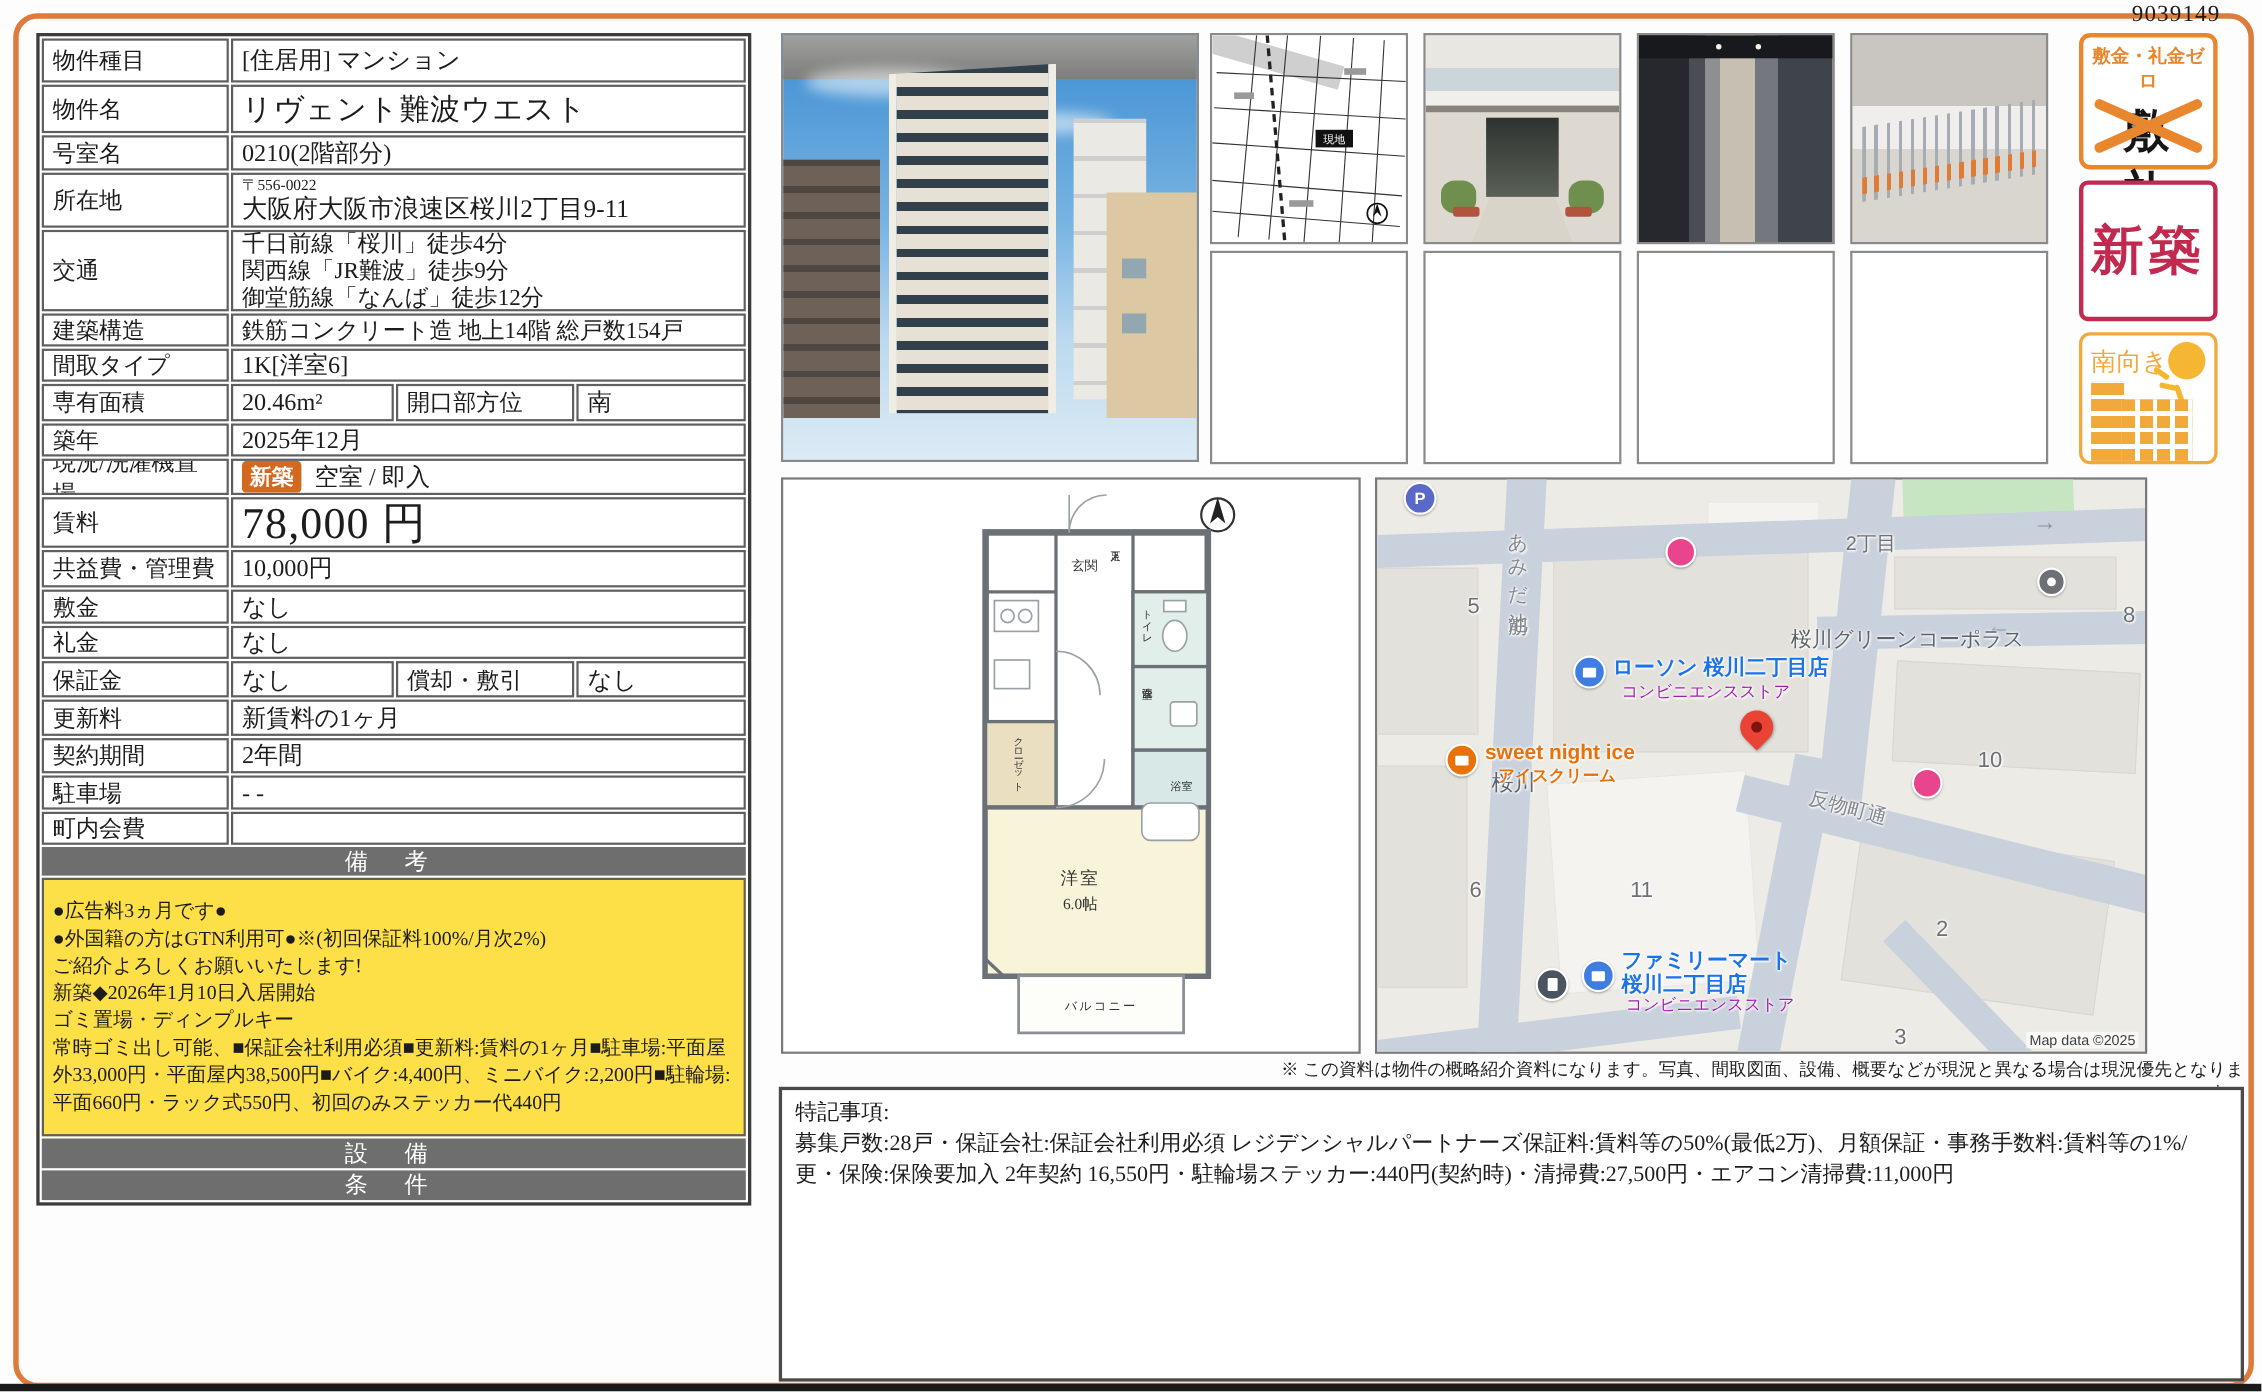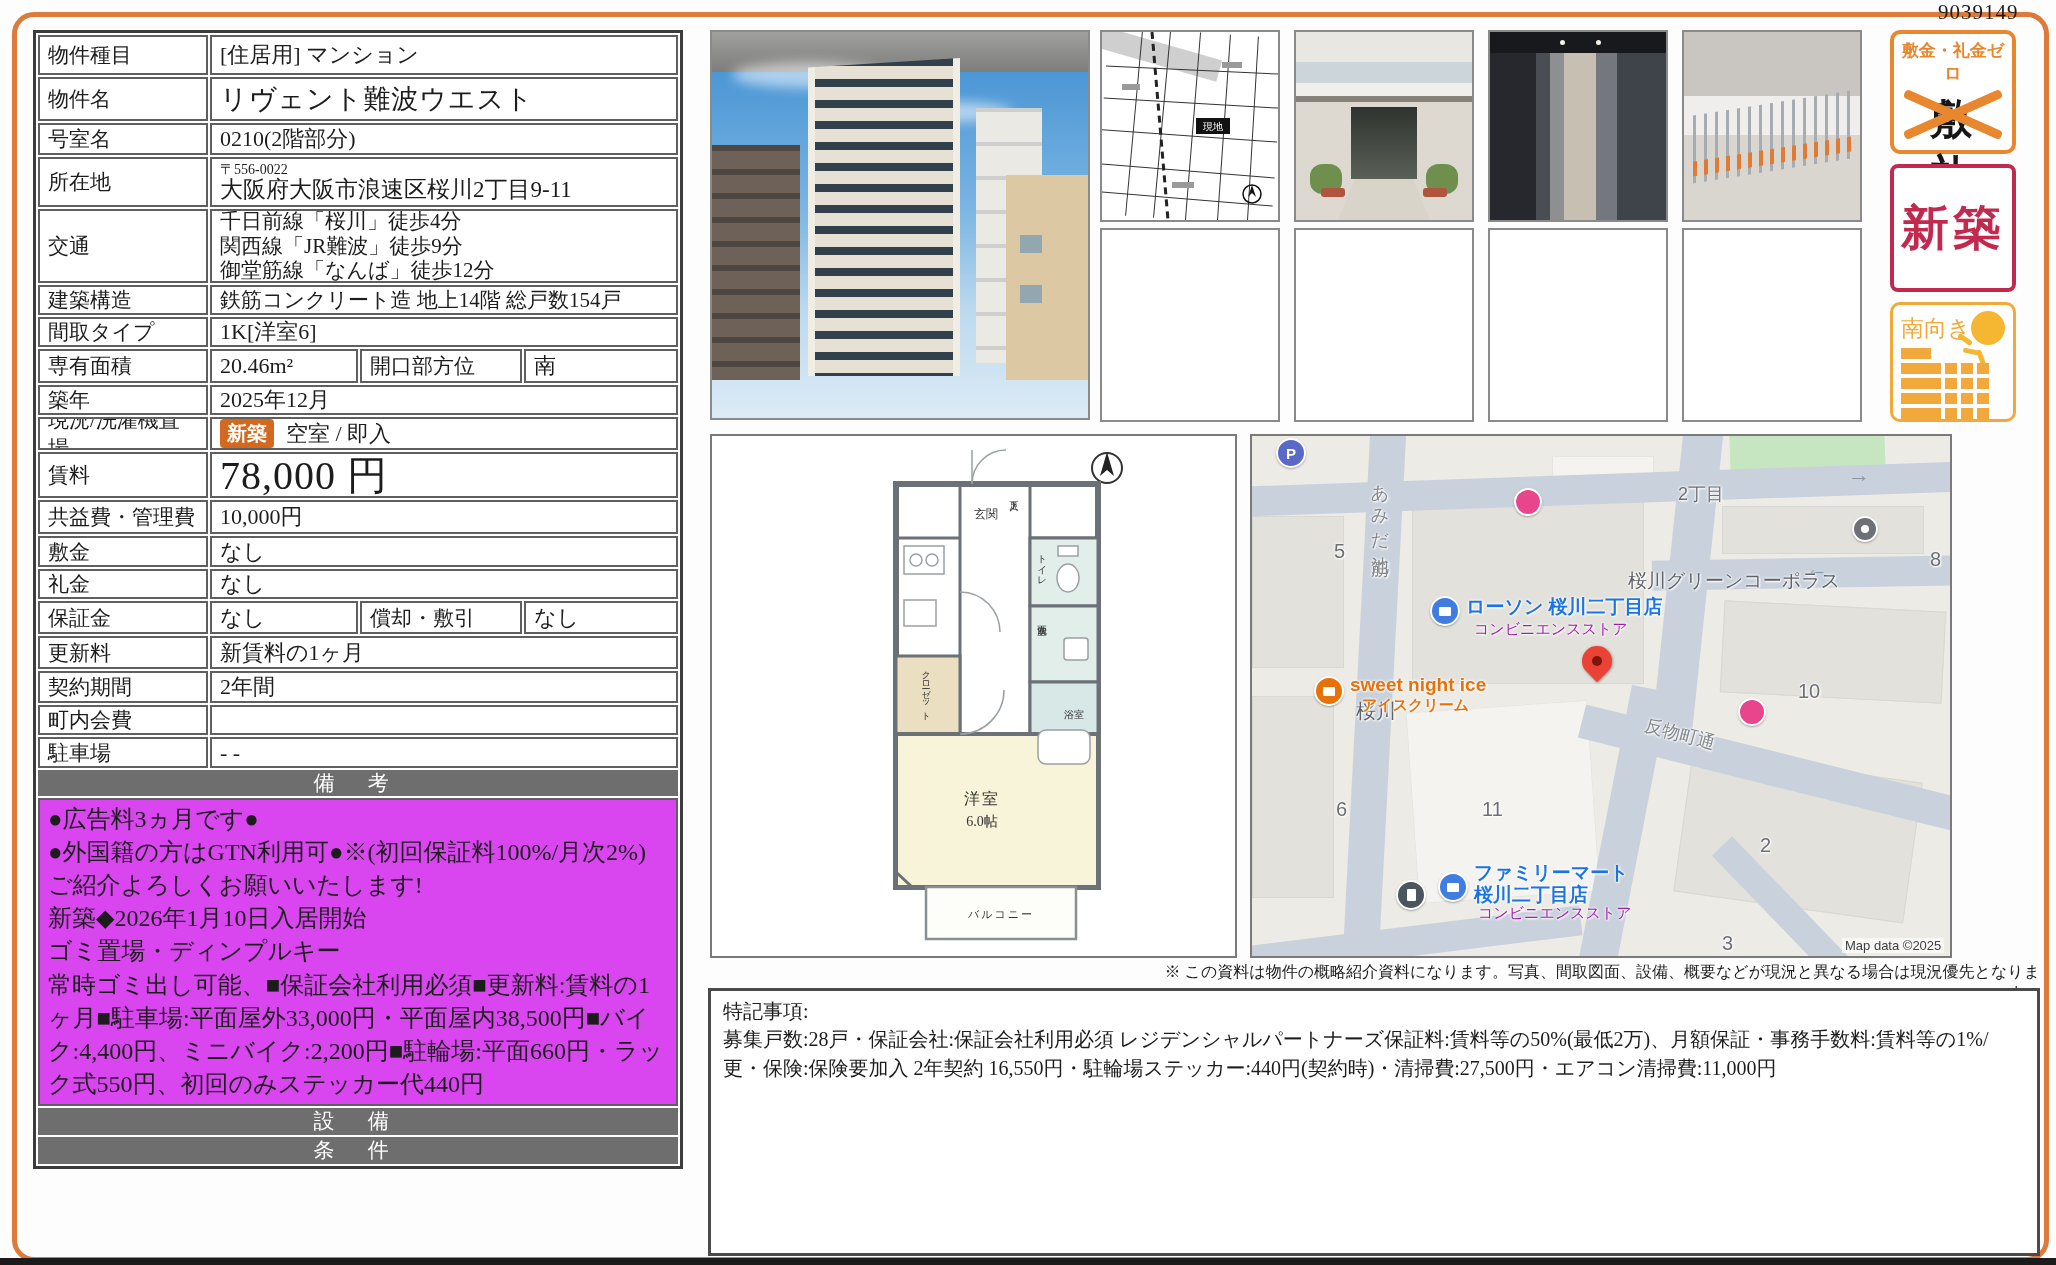--- a/index.html
+++ b/index.html
@@ -27,21 +27,21 @@
   .rent{font-size:40px;letter-spacing:1px;}
   .addr-cell{flex-direction:column;align-items:flex-start;justify-content:center;line-height:1.1;}
   .postal{font-size:14px;}
   .addr{font-size:23px;text-align:right;}
   .multi{flex-direction:column;align-items:flex-start;justify-content:center;font-size:21px;line-height:1.18;}
   .stat-badge{background:#D2691E;color:#fff;font-weight:bold;border-radius:4px;
               padding:1px 7px;margin-right:12px;font-size:20px;
               font-family:"Liberation Sans","DejaVu Sans",sans-serif;}
   .thead{background:#6e6e6e;color:#fff;text-align:center;font-size:21px;letter-spacing:14px;
          display:flex;align-items:center;justify-content:center;flex:none;}
-  .tfree{border:2px solid #5f5f5f;background:#d946ef;padding:3px 8px;font-size:24px;
+  .tfree{border:2px solid #5f5f5f;background:#fde047;padding:16px 8px;font-size:18px;
          line-height:1.38;box-sizing:border-box;flex:none;}
 
   
   .photo-box{border:2px solid #8a8a8a;background:#fff;overflow:hidden;box-sizing:border-box;}
   .photo-main{left:710px;top:30px;width:380px;height:390px;
       background:linear-gradient(180deg,#3e8ed2 0%,#79b4e2 45%,#bcd9ee 72%,#dcebf5 100%);}
   .cloud{position:absolute;background:rgba(255,255,255,.55);border-radius:50%;filter:blur(6px);}
   .bldg-left{position:absolute;left:0;bottom:38px;width:88px;height:235px;background:#6e6258;
       background-image:repeating-linear-gradient(180deg,rgba(20,20,20,.35) 0 6px,transparent 6px 24px);}
   .bldg-main{position:absolute;left:96px;bottom:42px;width:152px;height:318px;
@@ -237,27 +237,27 @@
     <div class="tc tv2">なし</div>
   </div>
   <div class="trow" style="height:33px">
     <div class="tc tlabel">更新料</div>
     <div class="tc tvalue">新賃料の1ヶ月</div>
   </div>
   <div class="trow" style="height:32px">
     <div class="tc tlabel">契約期間</div>
     <div class="tc tvalue">2年間</div>
   </div>
+  <div class="trow" style="height:31px">
+    <div class="tc tlabel">駐車場</div>
+    <div class="tc tvalue">- -</div>
+  </div>
   <div class="trow" style="height:30px">
     <div class="tc tlabel">町内会費</div>
     <div class="tc tvalue"></div>
-  </div>
-  <div class="trow" style="height:31px">
-    <div class="tc tlabel">駐車場</div>
-    <div class="tc tvalue">- -</div>
   </div>
 
   <div class="thead" style="height:26px">備 考</div>
   <div class="tfree" style="min-height:166px">
     <div>●広告料3ヵ月です●</div>
     <div>●外国籍の方はGTN利用可●※(初回保証料100%/月次2%)</div>
     <div>ご紹介よろしくお願いいたします!</div>
     <div>新築◆2026年1月10日入居開始</div>
     <div>ゴミ置場・ディンプルキー</div>
     <div>常時ゴミ出し可能、■保証会社利用必須■更新料:賃料の1ヶ月■駐車場:平面屋外33,000円・平面屋内38,500円■バイク:4,400円、ミニバイク:2,200円■駐輪場:平面660円・ラック式550円、初回のみステッカー代440円</div>

